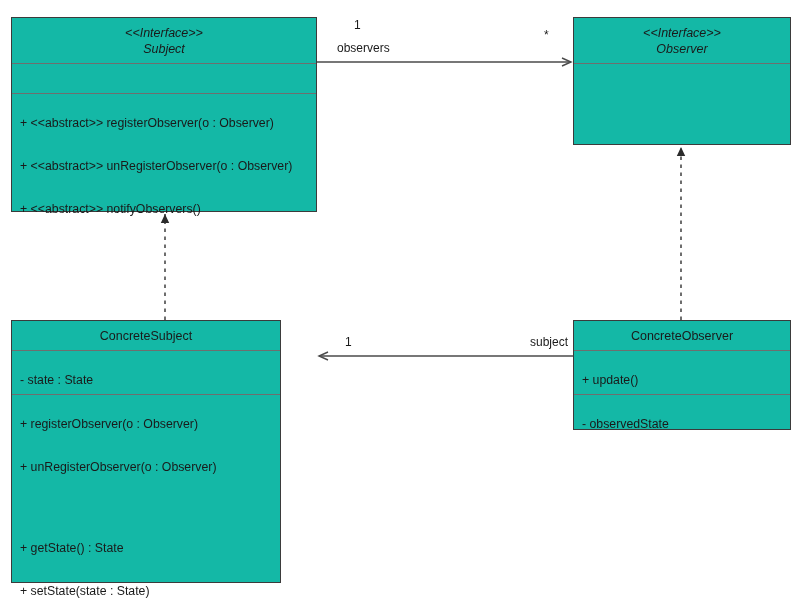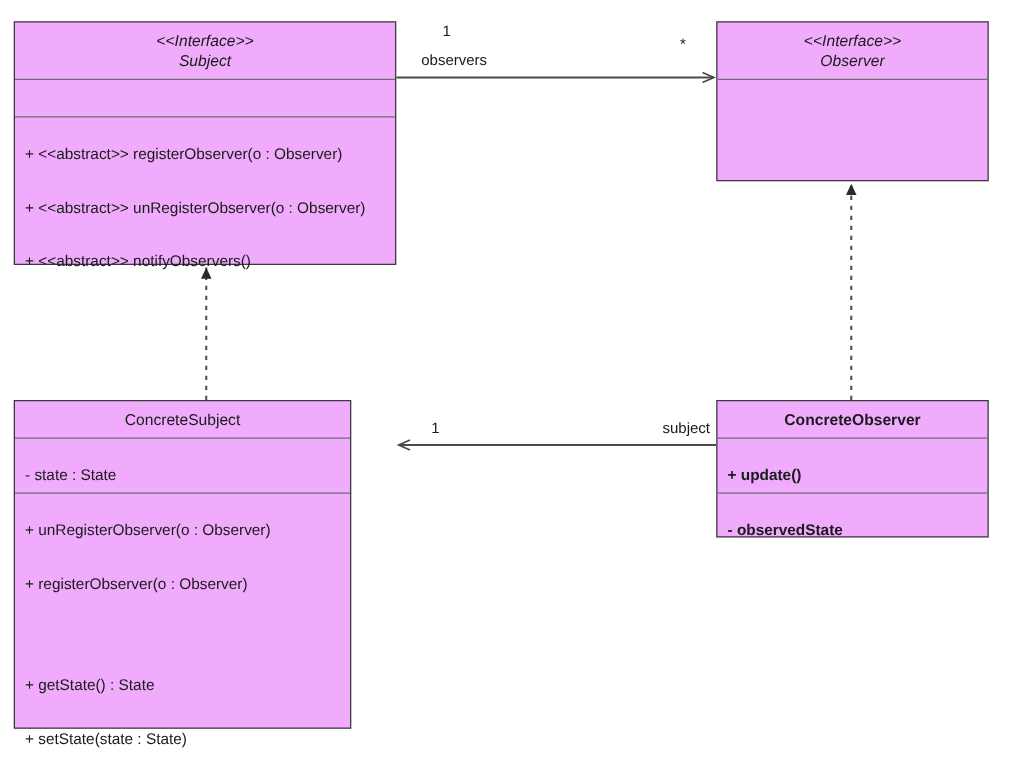--- a/index.html
+++ b/index.html
@@ -17,21 +17,21 @@
     width: 808px;
     height: 607px;
     background: #ffffff;
     overflow: hidden;
   }
 
   
   .uml-box {
     position: absolute;
     box-sizing: border-box;
-    background: #f0abfc;
+    background: #14b8a6;
     border: 1.6px solid #3b3b3b;
   }
   .compartment {
     box-sizing: border-box;
     position: relative;
   }
   .compartment + .compartment {
     border-top: 1.6px solid #6e6e6e;
   }
   .box-header {
@@ -144,29 +144,29 @@
   </div>
 
   <div class="uml-box" style="left:11px; top:320px; width:270px; height:263px;">
     <div class="compartment box-header">
       <span class="cname">ConcreteSubject</span>
     </div>
     <div class="compartment members">
       <div class="member">- state : State</div>
     </div>
     <div class="compartment members">
+      <div class="member">+ registerObserver(o : Observer)</div>
       <div class="member">+ unRegisterObserver(o : Observer)</div>
-      <div class="member">+ registerObserver(o : Observer)</div>
       <div class="member spacer"></div>
       <div class="member">+ getState() : State</div>
       <div class="member">+ setState(state : State)</div>
     </div>
   </div>
 
-  <div class="uml-box" style="left:573px; top:320px; width:218px; height:110px;font-weight:bold;">
+  <div class="uml-box" style="left:573px; top:320px; width:218px; height:110px;">
     <div class="compartment box-header">
       <span class="cname">ConcreteObserver</span>
     </div>
     <div class="compartment members">
       <div class="member">+ update()</div>
     </div>
     <div class="compartment members">
       <div class="member">- observedState</div>
     </div>
   </div>

